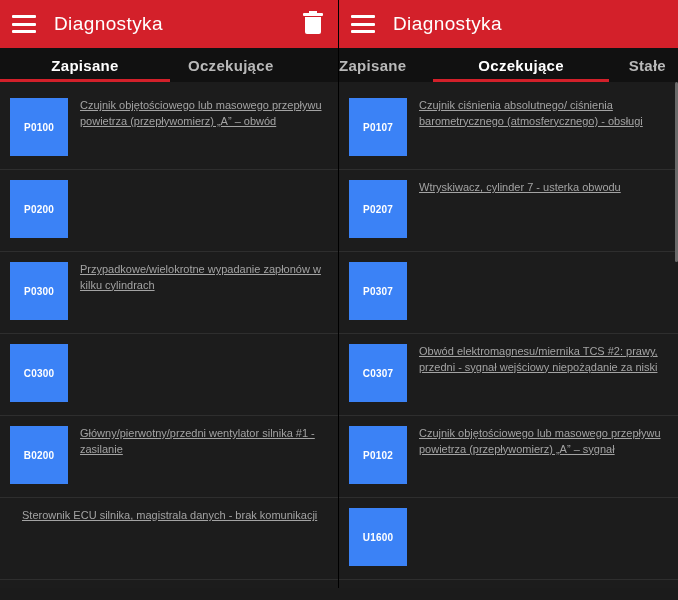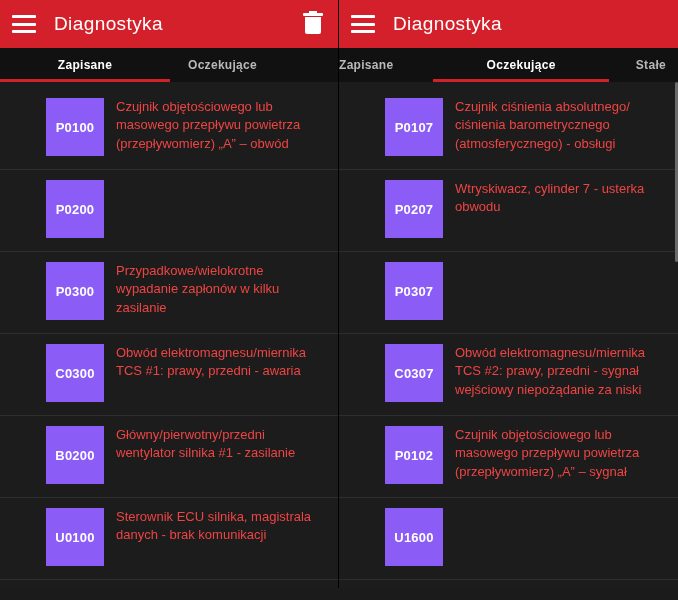--- a/index.html
+++ b/index.html
@@ -78,21 +78,21 @@
     align-items: stretch;
     flex: 0 0 34px;
     position: relative;
     overflow: hidden;
   }
   .tab {
     display: flex;
     align-items: center;
     justify-content: center;
     color: #b9b9b9;
-    font-size: 12px;
+    font-size: 15px;
     font-weight: bold;
     letter-spacing: 0.3px;
     white-space: nowrap;
     cursor: pointer;
     position: relative;
     text-align: right;
   }
   .tab.active { color: #ffffff; }
   .tab.active:after {
     content: "";
@@ -120,37 +120,37 @@
     align-items: flex-start;
     padding: 6px 8px 6px 10px;
     border-bottom: 1px solid #2e2e2e;
     min-height: 82px;
     cursor: pointer;
   }
   .code-badge {
     flex: 0 0 auto;
     width: 58px;
     min-height: 58px;
-    background: #8b5cf6;
+    background: #3b82f6;
     color: #ffffff;
-    font-size: 13px;
+    font-size: 10px;
     font-weight: bold;
     display: flex;
     align-items: center;
     justify-content: center;
     letter-spacing: 0.2px;
     margin-top: 4px;
-    margin-left: 36px;
   }
   .desc {
-    color: #ef4444;
-    font-size: 13px;
+    color: #a3a3a3;
+    font-size: 11px;
     line-height: 1.42;
     padding: 4px 4px 4px 12px;
     flex: 1 1 auto;
+    text-decoration: underline;
   }
   .scrollbar {
     position: absolute;
     right: 0;
     top: 82px;
     width: 3px;
     height: 180px;
     background: #6a6a6a;
     border-radius: 2px;
   }
@@ -183,32 +183,30 @@
     <div class="list">
       <div class="row">
         <div class="code-badge">P0100</div>
         <div class="desc">Czujnik objętościowego lub masowego przepływu powietrza (przepływomierz) „A” – obwód</div>
       </div>
       <div class="row">
         <div class="code-badge">P0200</div>
       </div>
       <div class="row">
         <div class="code-badge">P0300</div>
-        <div class="desc">Przypadkowe/wielokrotne wypadanie zapłonów w kilku zasilanie</div>
+        <div class="desc">Przypadkowe/wielokrotne wypadanie zapłonów w kilku cylindrach</div>
       </div>
       <div class="row">
         <div class="code-badge">C0300</div>
-        <div class="desc">Obwód elektromagnesu/miernika TCS #1: prawy, przedni - awaria</div>
       </div>
       <div class="row">
         <div class="code-badge">B0200</div>
         <div class="desc">Główny/pierwotny/przedni wentylator silnika #1 - zasilanie</div>
       </div>
       <div class="row">
-        <div class="code-badge">U0100</div>
         <div class="desc">Sterownik ECU silnika, magistrala danych - brak komunikacji</div>
       </div>
     </div>
   </div>
 
   <div class="screen right">
 
     <div class="appbar">
       <div class="hamburger">
         <span></span>

